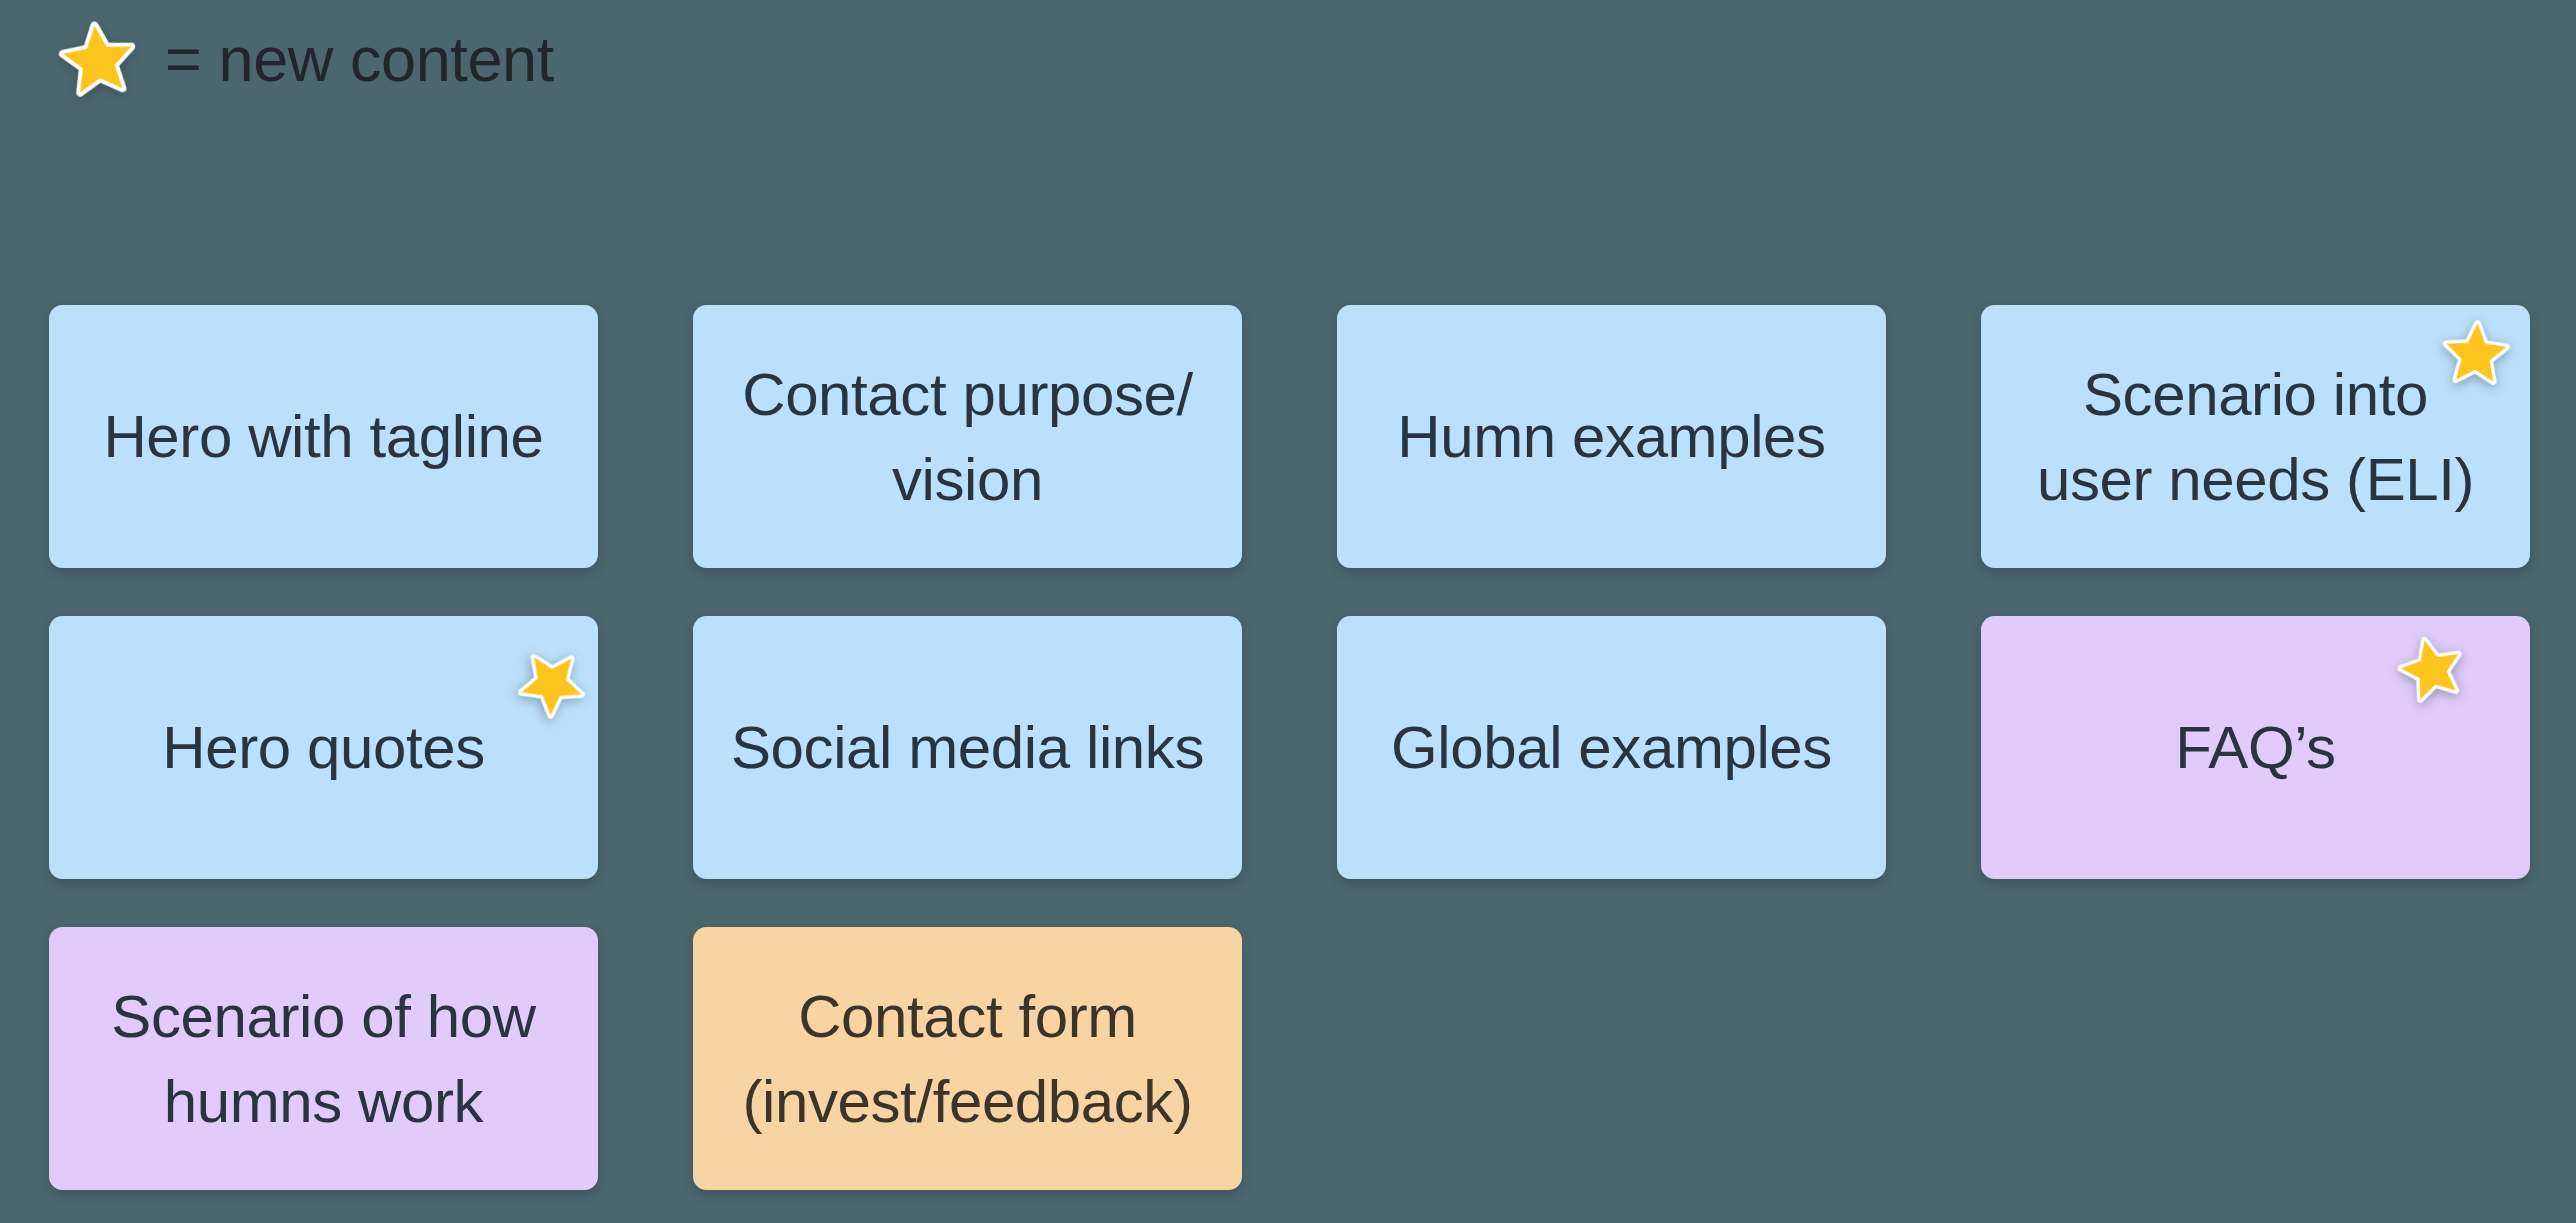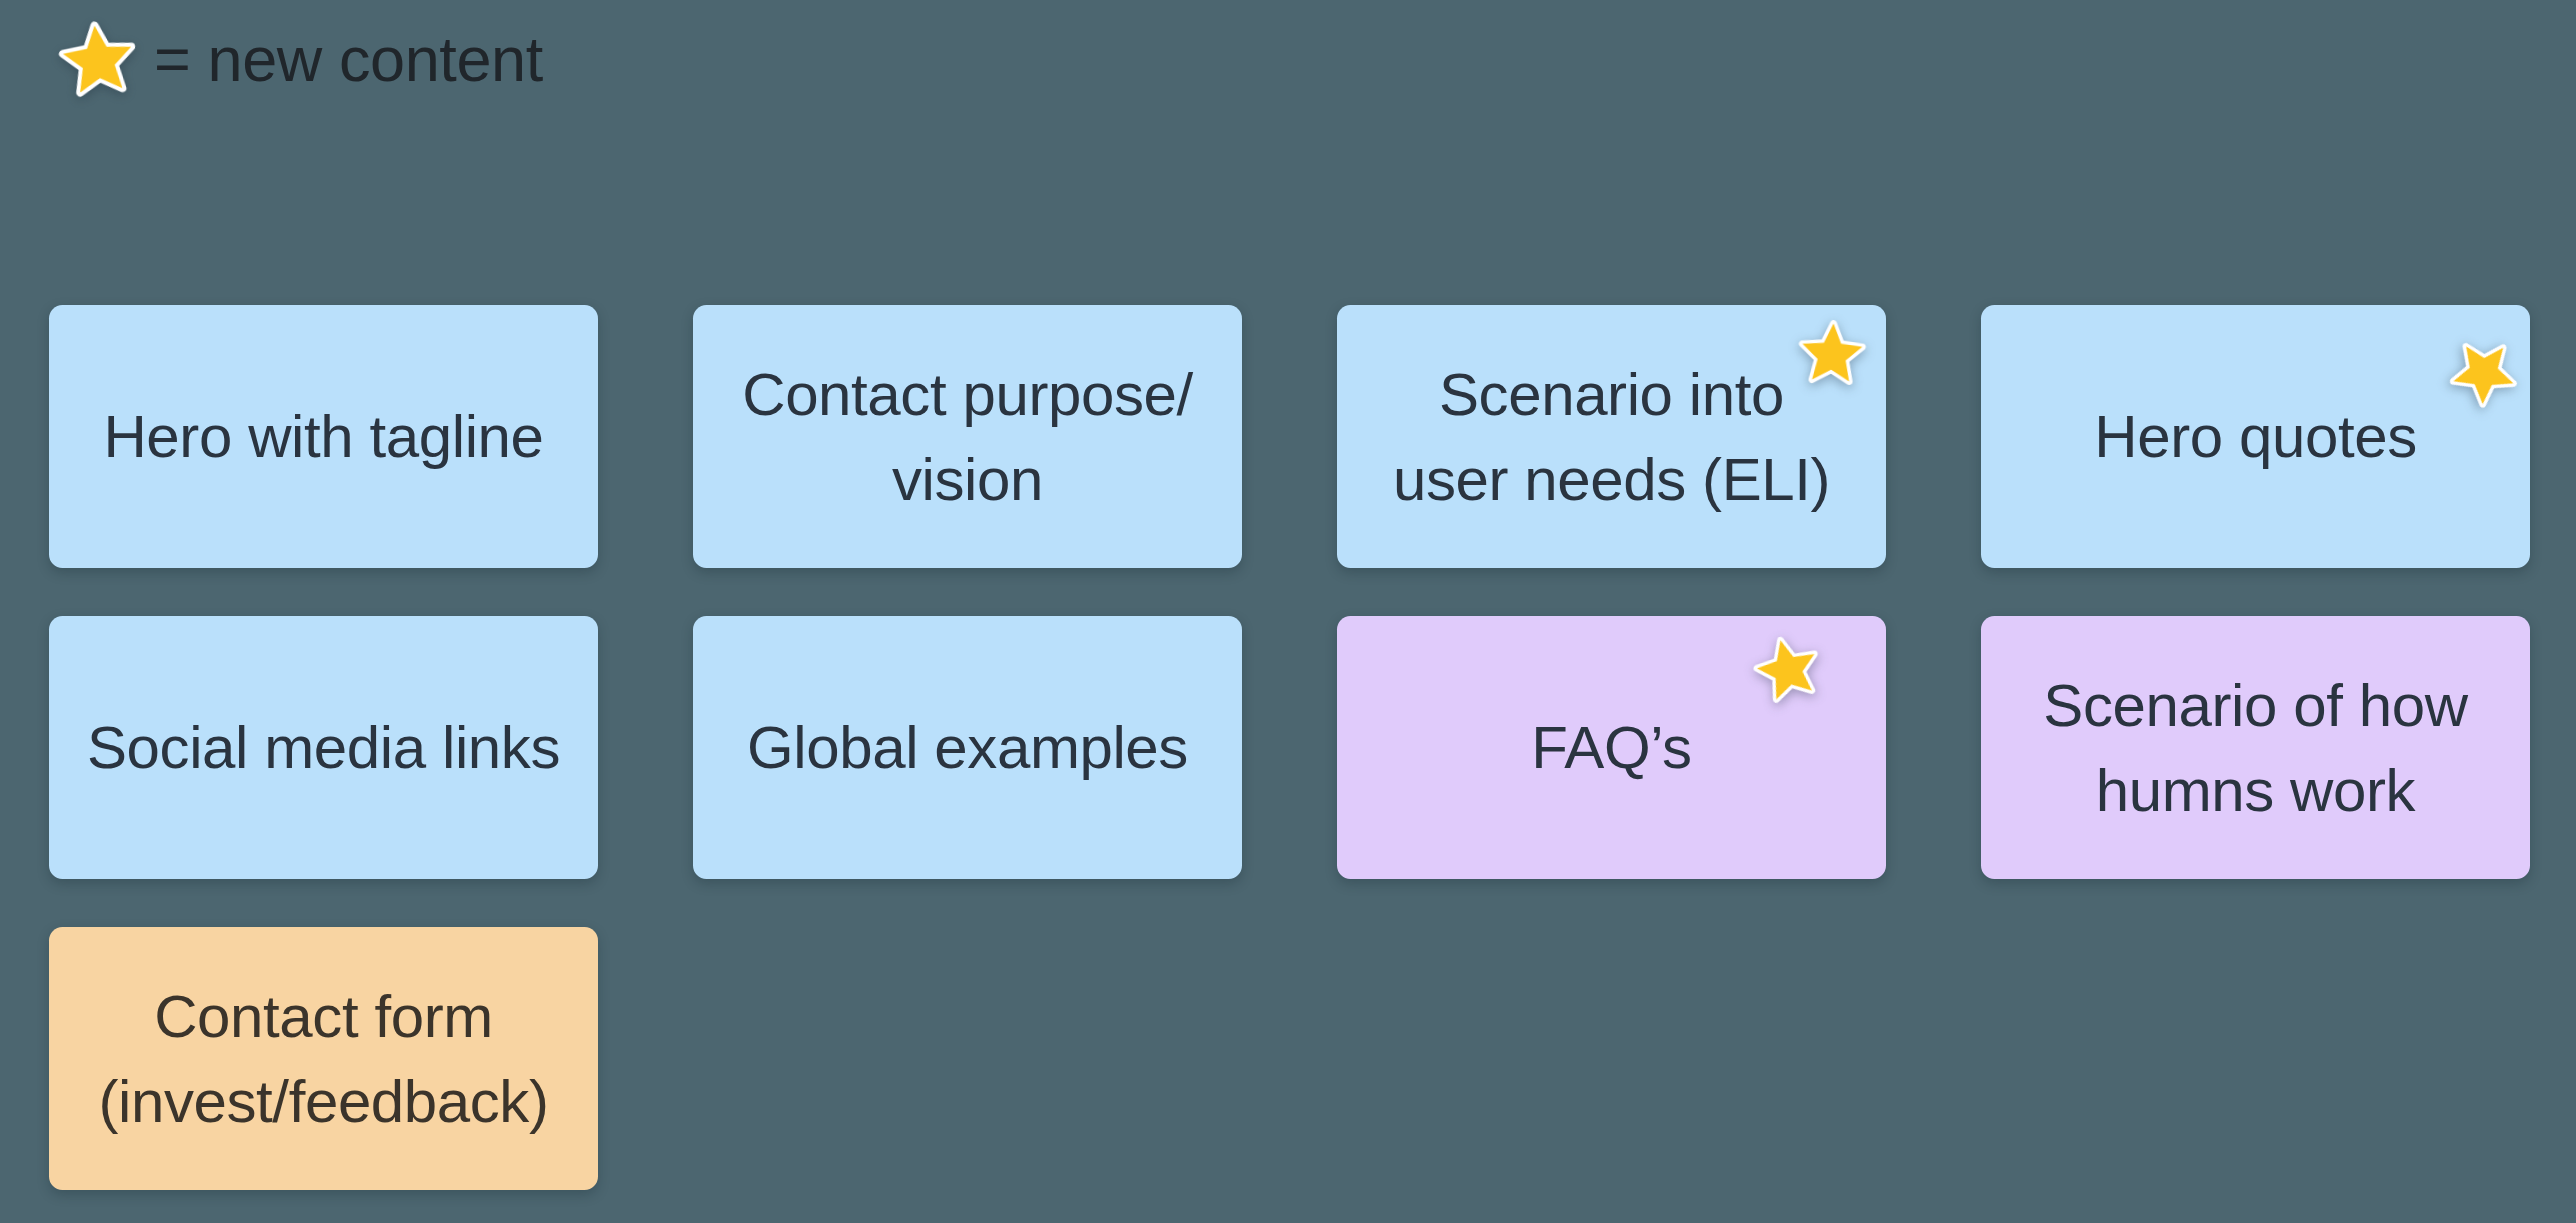--- a/index.html
+++ b/index.html
@@ -19,21 +19,21 @@
     width:2576px;height:1223px;
     background:var(--bg);
     font-family:"Liberation Sans", sans-serif;
     overflow:hidden;
     position:relative;
   }
 
   
   .legend{
     position:absolute;left:58px;top:19.4px;
-    display:flex;align-items:flex-start;gap:16px;
+    display:flex;align-items:flex-start;gap:27px;
   }
   .legend .star-wrap svg{width:80px;height:80px;transform:rotate(-6deg);}
   .legend-text{
     font-size:63px;line-height:80px;letter-spacing:-0.4px;
     color:var(--legend-text);font-weight:500;
     white-space:nowrap;
   }
 
   
   .grid{
@@ -112,20 +112,23 @@
 
     <div class="card blue">
       <span class="card-text">Hero with tagline</span>
     </div>
 
     <div class="card blue">
       <span class="card-text">Contact purpose/
 vision</span>
     </div>
 
+    <div class="card blue">
+      <span class="card-text">Humn examples</span>
+    </div>
 
 
     <div class="card blue">
       <span class="card-text">Scenario into
 user needs (ELI)</span>
       <span class="star-wrap card-star star-research">
         <svg viewBox="0 0 100 100">
             <use href="#star-shape"></use>
           </svg>
       </span>

